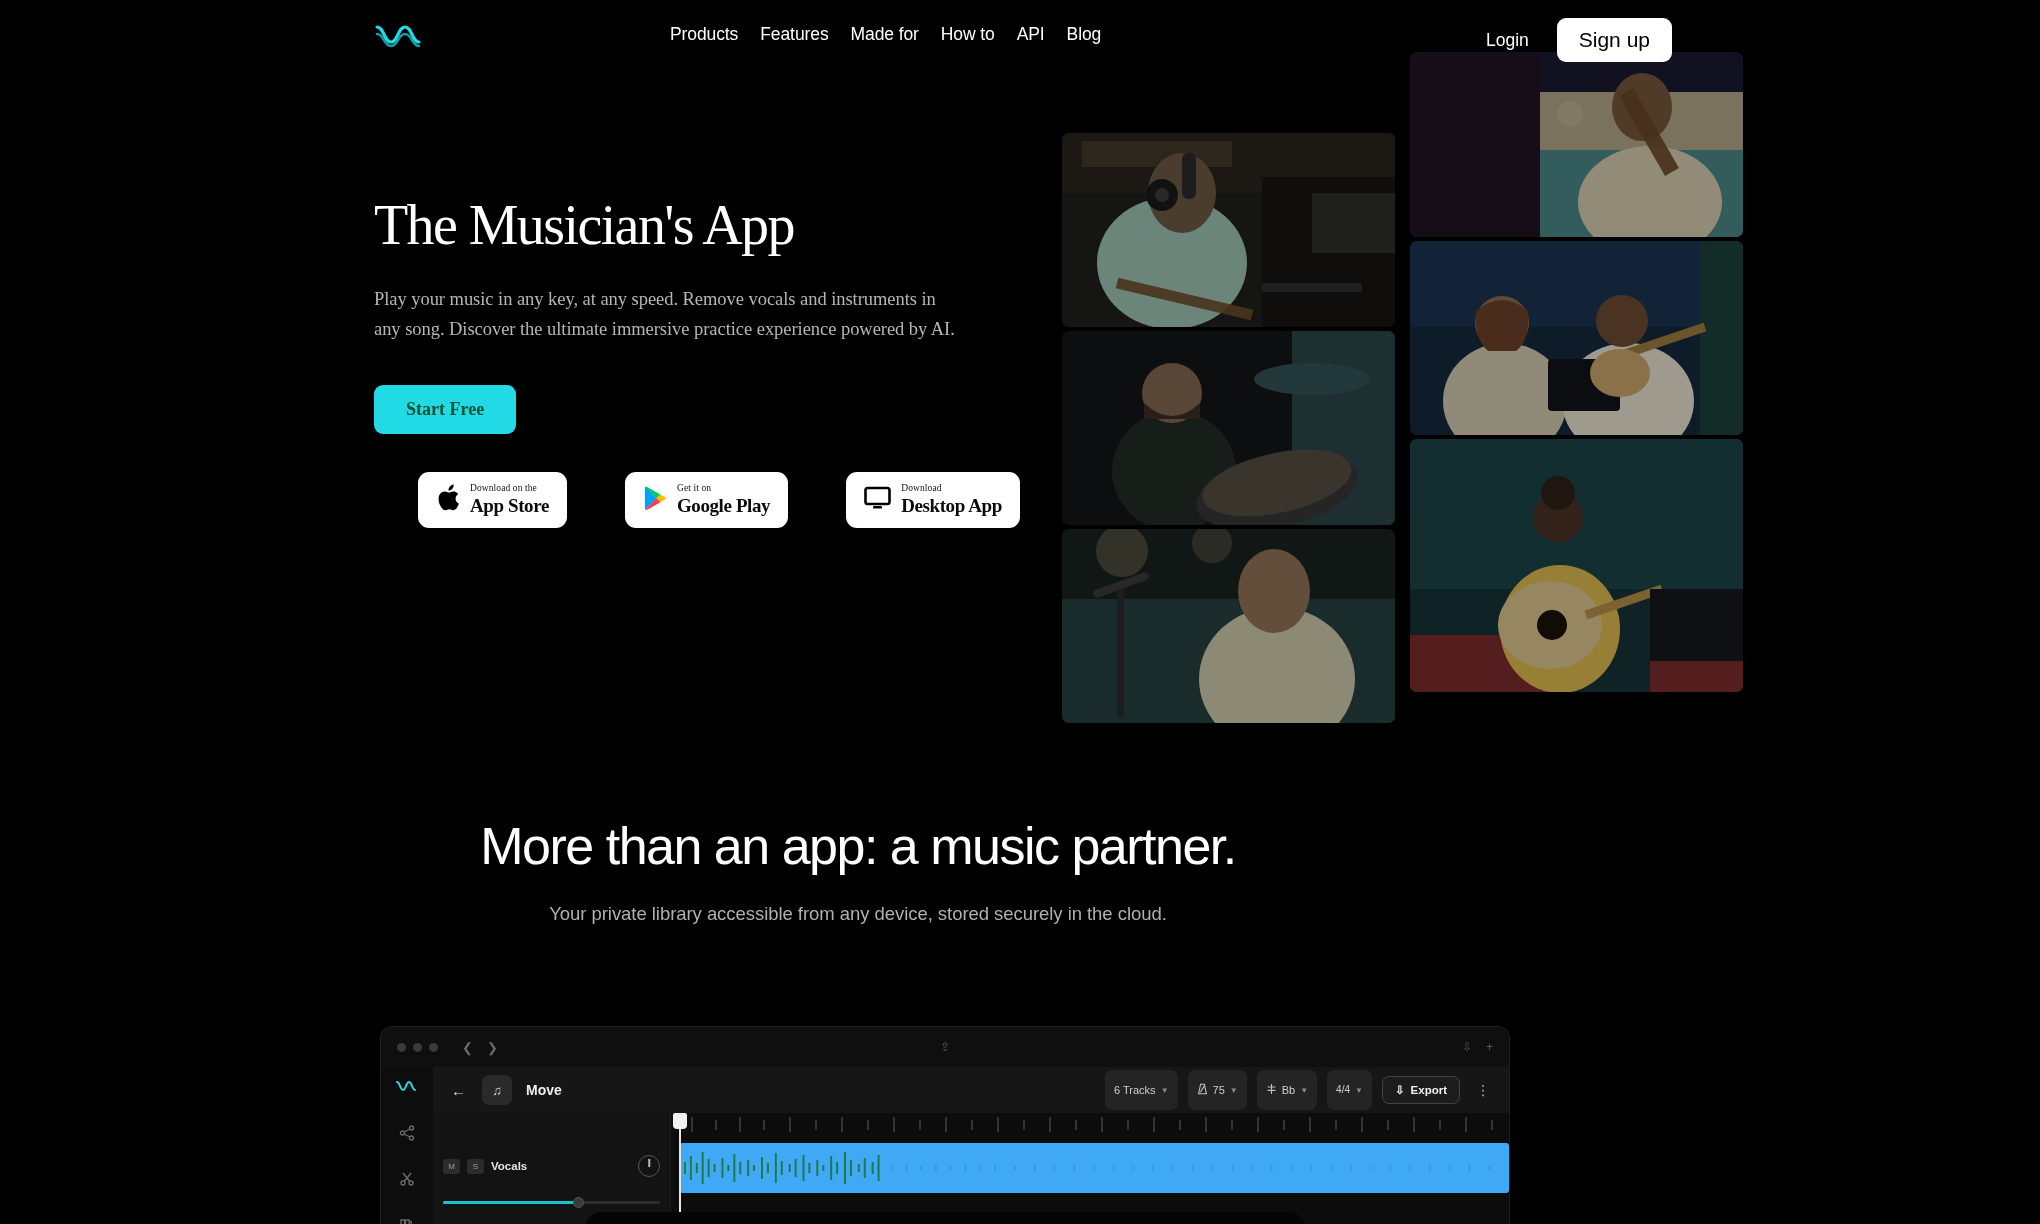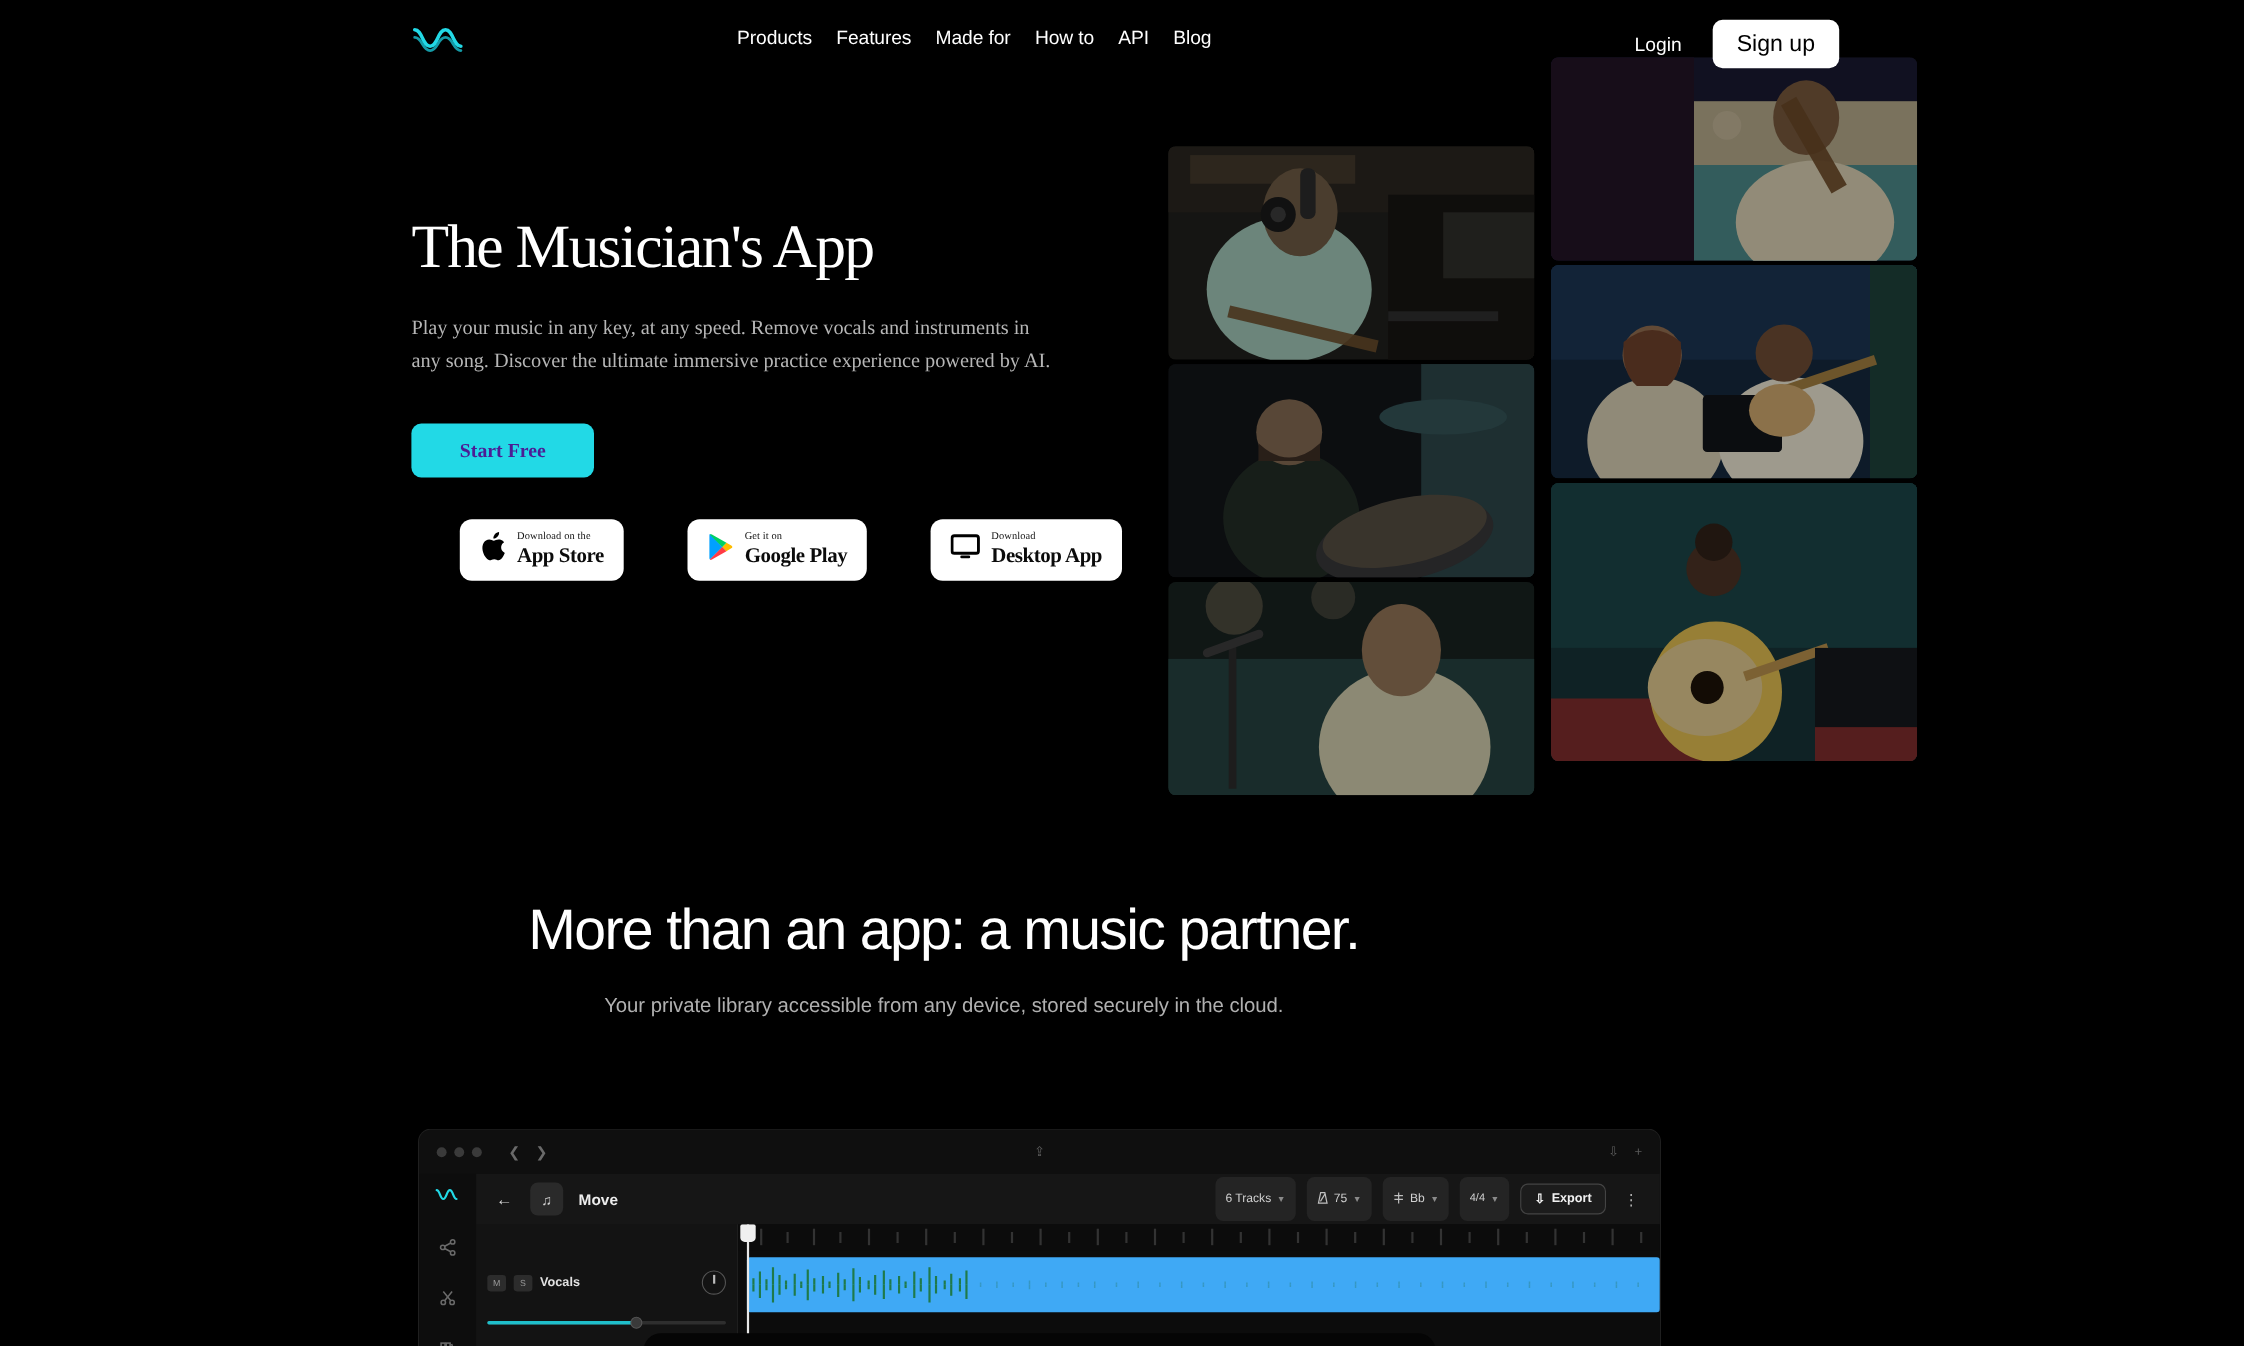--- a/index.html
+++ b/index.html
@@ -42,23 +42,23 @@
   .hero-title {
     color: #ffffff; font-size: 56px; font-weight: 400;
     letter-spacing: -1.6px; line-height: 1.05; white-space: nowrap;
   }
   .hero-sub {
     margin-top: 30px; color: #b6b6b6; font-size: 18.5px;
     line-height: 1.62; width: 585px; letter-spacing: -0.05px;
   }
   .start-free {
     margin-top: 40px; display: inline-block;
-    background: #22d9e6; color: #4c1d95;
+    background: #22d9e6; color: #14532d;
     font-size: 18px; font-weight: 700;
-    padding: 14px 44px; border-radius: 9px; border: none;
+    padding: 14px 32px; border-radius: 9px; border: none;
     cursor: pointer; font-family: inherit;
   }
   .badges { margin-top: 38px; display: flex; gap: 14px; }
   .badge {
     background: #ffffff; border-radius: 11px;
     height: 56px; display: flex; align-items: center;
     padding: 0 18px; gap: 10px; cursor: pointer; margin-left: 44px;
   }
   .badge-txt { display: flex; flex-direction: column; justify-content: center; line-height: 1; }
   .badge-small { color: #121212; font-size: 9.5px; letter-spacing: 0.1px; margin-bottom: 3px; }

